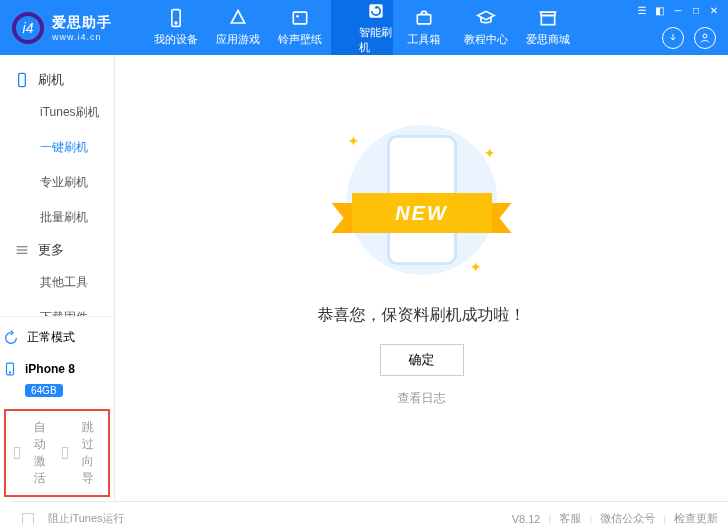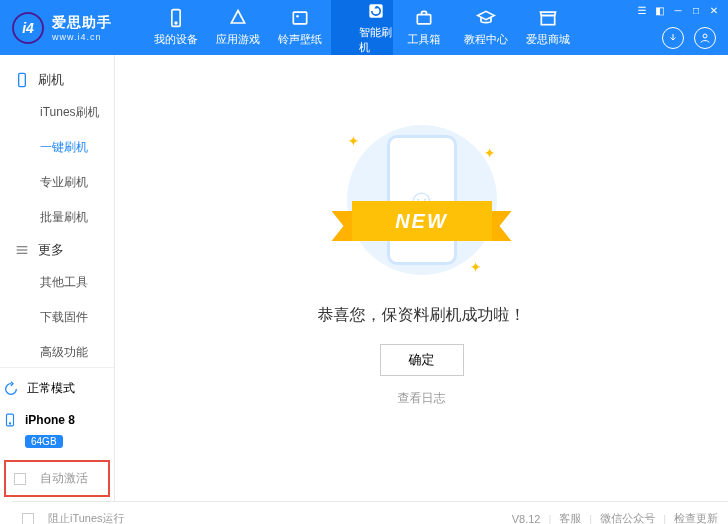--- a/index.html
+++ b/index.html
@@ -1,20 +1,20 @@
 <!DOCTYPE html>
 <html><head>
 <meta charset="utf-8">
 <style>
 * { margin: 0; padding: 0; box-sizing: border-box; }
 body { font-family: "Microsoft YaHei", sans-serif; font-size: 12px; background: #fff; width: 728px; height: 524px; overflow: hidden; }
 
 .header { height: 55px; background: #2087fc; display: flex; align-items: stretch; color: #fff; position: relative; }
 .logo-area { display: flex; align-items: center; padding: 0 12px; width: 145px; }
-.logo-circle { width: 32px; height: 32px; border: 2px solid #4c1d95; border-radius: 50%; display: flex; align-items: center; justify-content: center; font-weight: bold; font-size: 14px; font-style: italic; }
+.logo-circle { width: 32px; height: 32px; border: 4px solid #4c1d95; border-radius: 50%; display: flex; align-items: center; justify-content: center; font-weight: normal; font-size: 14px; font-style: italic; }
 .logo-text { margin-left: 8px; }
 .logo-title { font-size: 14px; font-weight: bold; letter-spacing: 1px; }
 .logo-sub { font-size: 9px; letter-spacing: 1px; opacity: 0.9; }
 
 .nav { display: flex; }
 .nav-item { width: 62px; display: flex; flex-direction: column; align-items: center; justify-content: center; cursor: pointer; font-size: 11px; gap: 4px; }
 .nav-item.active { background: #0a6fe6; padding-left: 28px; }
 .nav-item svg { width: 20px; height: 20px; }
 
 .header-right { position: absolute; right: 8px; top: 4px; display: flex; gap: 6px; }
@@ -40,21 +40,21 @@
 .checkbox-row { padding: 10px 10px; display: flex; gap: 10px; align-items: center; color: #999; }
 .checkbox-row.highlighted { border: 2px solid #e74c3c; margin: 4px; padding: 8px; }
 .cb { display: flex; align-items: center; gap: 14px; cursor: pointer; }
 .cb-box { width: 12px; height: 12px; border: 1px solid #ccc; background: #fff; }
 
 .main { flex: 1; display: flex; flex-direction: column; align-items: center; padding-top: 60px; }
 .illus { width: 200px; height: 170px; position: relative; margin-bottom: 20px; }
 .illus-circle { width: 150px; height: 150px; background: #eaf4ff; border-radius: 50%; position: absolute; left: 25px; top: 10px; }
 .illus-phone { width: 70px; height: 130px; background: #fff; border: 3px solid #d0e6ff; border-radius: 10px; position: absolute; left: 65px; top: 20px; display: flex; align-items: center; justify-content: center; }
 .illus-phone-inner { font-size: 30px; color: #cfe6ff; }
-.ribbon { position: absolute; left: 10px; top: 81px; width: 180px; height: 50px; }
+.ribbon { position: absolute; left: 10px; top: 73px; width: 180px; height: 50px; }
 .ribbon-body { position: absolute; left: 20px; top: 5px; width: 140px; height: 40px; background: #ffc107; display: flex; align-items: center; justify-content: center; color: #fff; font-weight: bold; font-size: 20px; letter-spacing: 2px; font-style: italic; }
 .ribbon-left, .ribbon-right { position: absolute; top: 15px; width: 30px; height: 30px; background: #ffb300; }
 .ribbon-left { left: 0; clip-path: polygon(0 0, 100% 0, 100% 100%, 0 100%, 40% 50%); }
 .ribbon-right { right: 0; clip-path: polygon(0 0, 100% 0, 60% 50%, 100% 100%, 0 100%); }
 .spark { position: absolute; color: #ffc107; font-size: 14px; }
 
 .success-msg { font-size: 16px; color: #333; margin-bottom: 18px; }
 .ok-btn { border: 1px solid #ccc; background: #fff; padding: 6px 28px; font-size: 13px; cursor: pointer; margin-bottom: 14px; }
 .view-log { font-size: 12px; color: #999; cursor: pointer; }
 
@@ -189,20 +189,24 @@
           </svg>
         <span style="font-weight:bold;">iPhone 8</span>
       </div>
       <span class="storage-badge">64GB</span>
     </div>
 
     <div class="checkbox-row highlighted">
       <label class="cb">
         <span class="cb-box"></span>
         <span>自动激活</span>
+      </label>
+      <label class="cb">
+        <span class="cb-box"></span>
+        <span>跳过向导</span>
       </label>
     </div>
   </div>
 
   <div class="main">
     <div class="illus">
       <div class="illus-circle"></div>
       <div class="spark" style="left:26px; top:18px;">✦</div>
       <div class="spark" style="right:26px; top:30px;">✦</div>
       <div class="spark" style="right:40px; bottom:10px;">✦</div>

